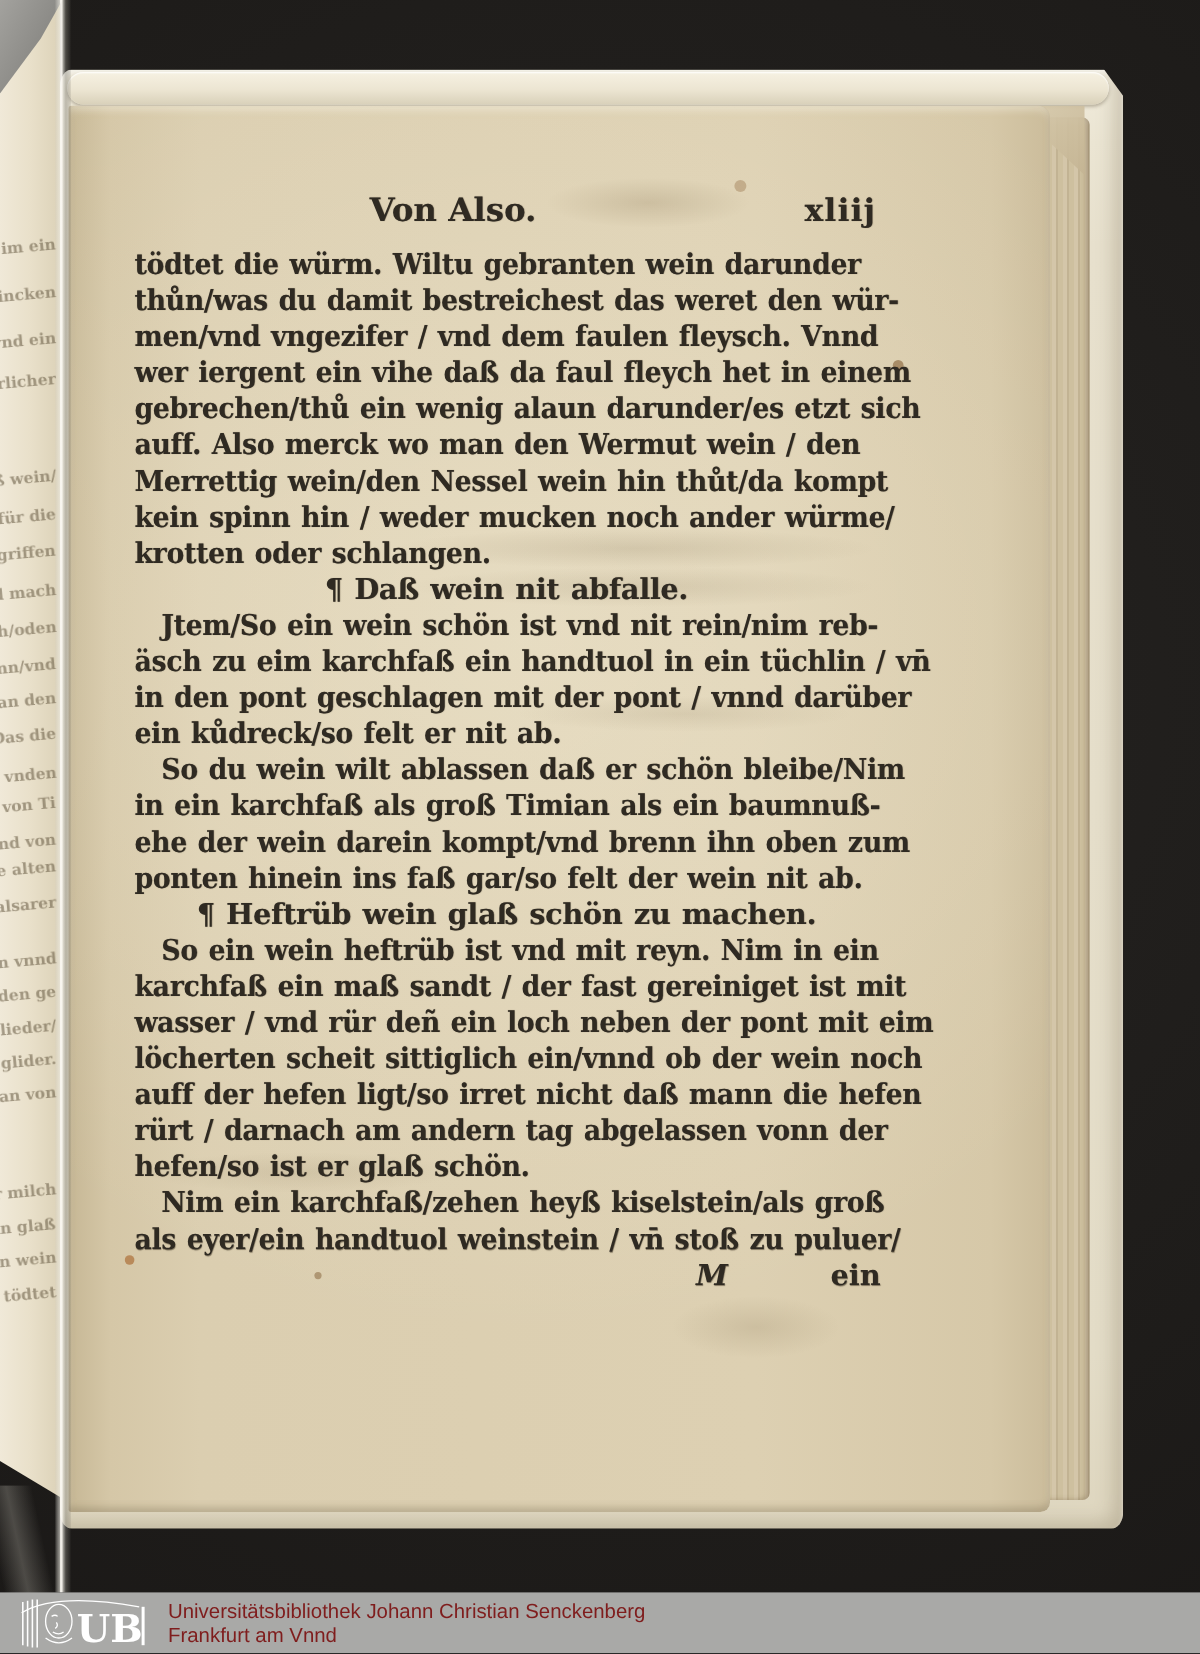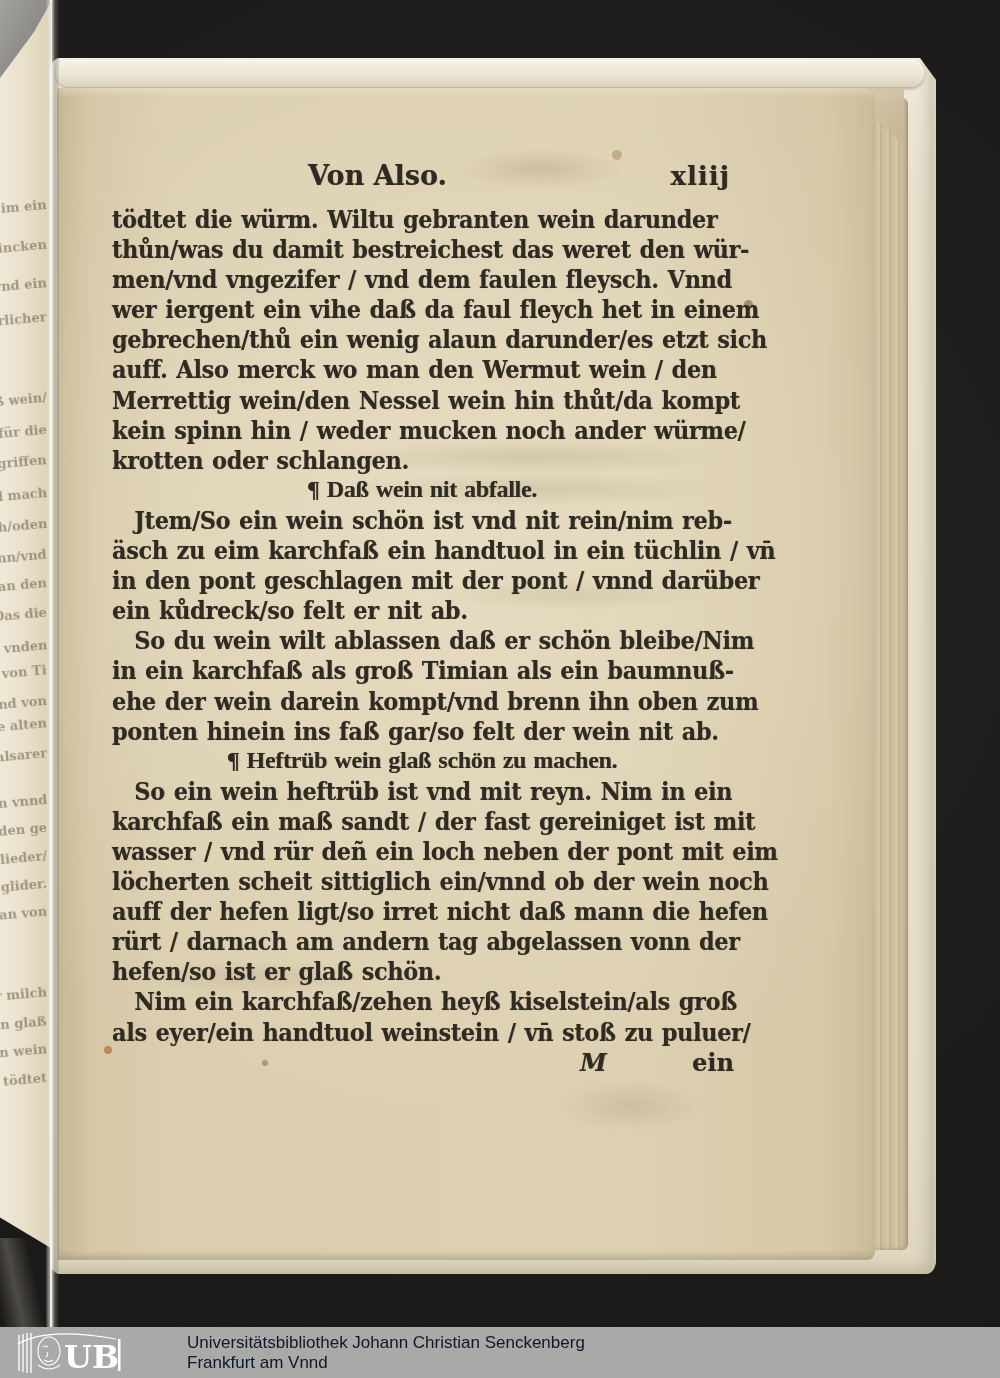--- a/index.html
+++ b/index.html
@@ -103,35 +103,34 @@
   .page-num{
     position:absolute;right:2px;top:1px;font-size:26px;font-weight:bold;letter-spacing:1px;
     text-shadow:.4px .3px .7px rgba(45,35,22,.55);
   }
   .tline{
     height:30.1px;font-size:24px;font-weight:bold;white-space:nowrap;
     letter-spacing:-0.3px;word-spacing:1.5px;
     transform:scaleX(.93);transform-origin:0 50%;
     text-shadow:.4px .3px .7px rgba(45,35,22,.5);
   }
-  .tline.heading{text-align:center;transform:none;font-family:Liberation Serif, serif;}
+  .tline.heading{text-align:center;transform:none;}
   .tline.indent{padding-left:24px;}
   .sig-row{position:relative;height:30px;font-size:24px;font-weight:bold;}
   .sig-mark{position:absolute;left:468px;font-style:italic;text-shadow:.4px .3px .7px rgba(45,35,22,.5);}
   .sig-catch{position:absolute;left:580px;text-shadow:.4px .3px .7px rgba(45,35,22,.5);}
 
   
   .footer{
     position:absolute;left:0;bottom:0;width:1000px;height:51px;background:#a9a9a7;
     display:flex;align-items:center;
     font-family:"Liberation Sans", sans-serif;
-    gap:47px;
   }
   .logo{margin-left:16px;flex:0 0 auto;}
-  .footer-text{margin-left:12px;color:#0f172a;font-size:17px;line-height:20px;}
+  .footer-text{margin-left:12px;color:#7f1d1d;font-size:17px;line-height:20px;}
 </style>
 </head>
 <body>
 
 <div class="stage">
 
   <div class="cover"></div>
   <div class="cover-ridge"></div>
 
   <div class="fore-edge"></div>

